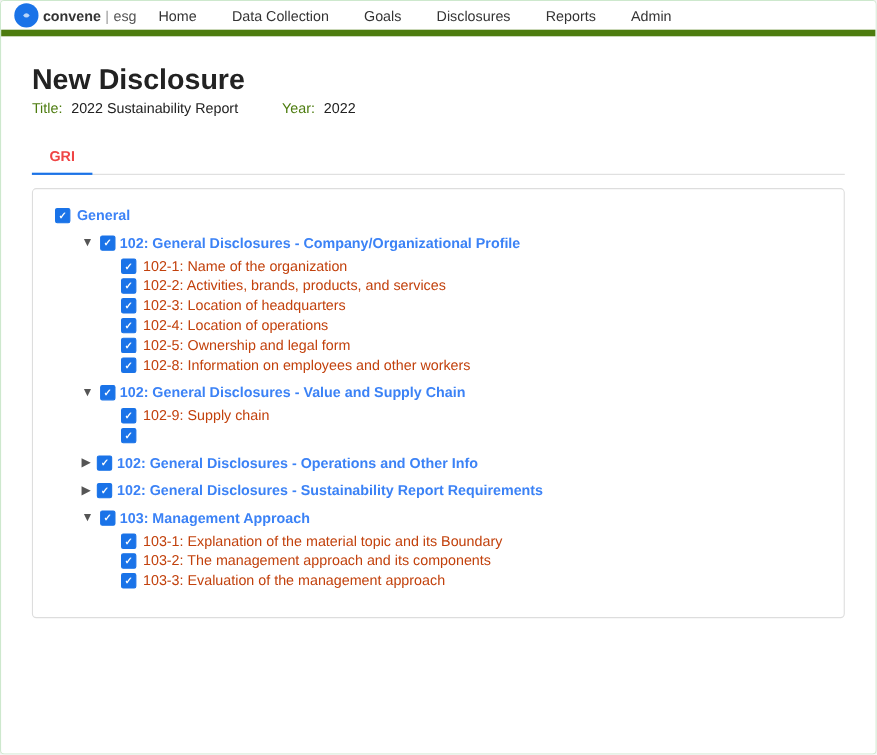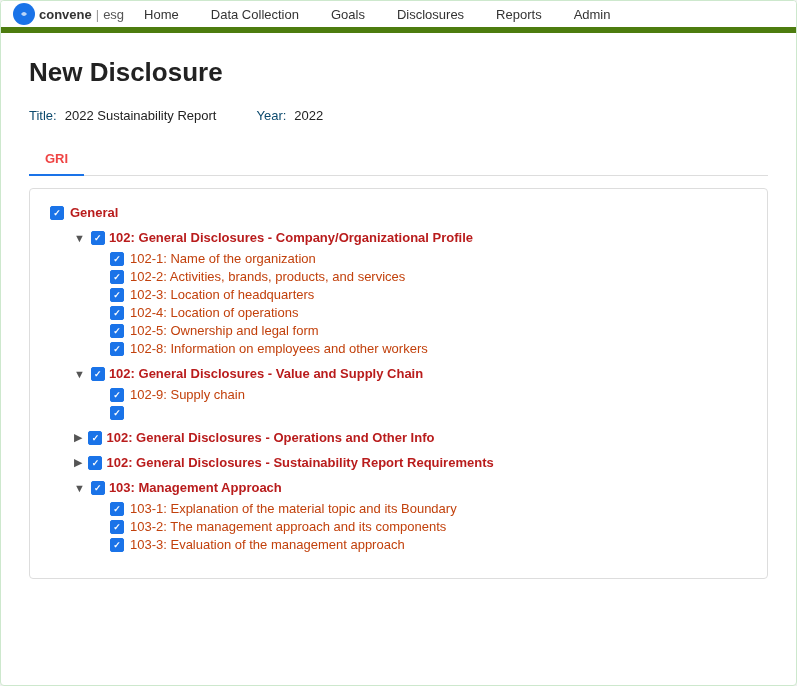--- a/index.html
+++ b/index.html
@@ -73,38 +73,38 @@
       white-space: nowrap;
     }
     
     .main-content {
       padding: 24px 28px;
     }
     .page-title {
       font-size: 26px;
       font-weight: bold;
       color: #222;
-      margin-bottom: 20px;
+      margin-bottom: 3px;
     }
     .form-row {
       display: flex;
       align-items: center;
       gap: 40px;
       margin-bottom: 20px;
       font-size: 13px;
       color: #333;
     }
     .form-field {
       display: flex;
       align-items: center;
       gap: 8px;
     }
     .form-label {
       font-weight: normal;
-      color: #0c4a6e;
+      color: #4d7c0f;
     }
     .form-value {
       color: #222;
     }
     
     .tabs {
       display: flex;
       border-bottom: 1px solid #ddd;
       margin-bottom: 0;
     }
@@ -142,21 +142,21 @@
       margin-top: 1px;
     }
     .checkbox-icon::after {
       content: '✓';
       color: white;
       font-size: 9px;
       font-weight: bold;
     }
     .item-label {
       font-size: 13px;
-      color: #b91c1c;
+      color: #3b82f6;
     }
     .item-label.bold {
       font-weight: bold;
     }
     .general-header {
       display: flex;
       align-items: center;
       gap: 6px;
       margin-bottom: 10px;
     }

